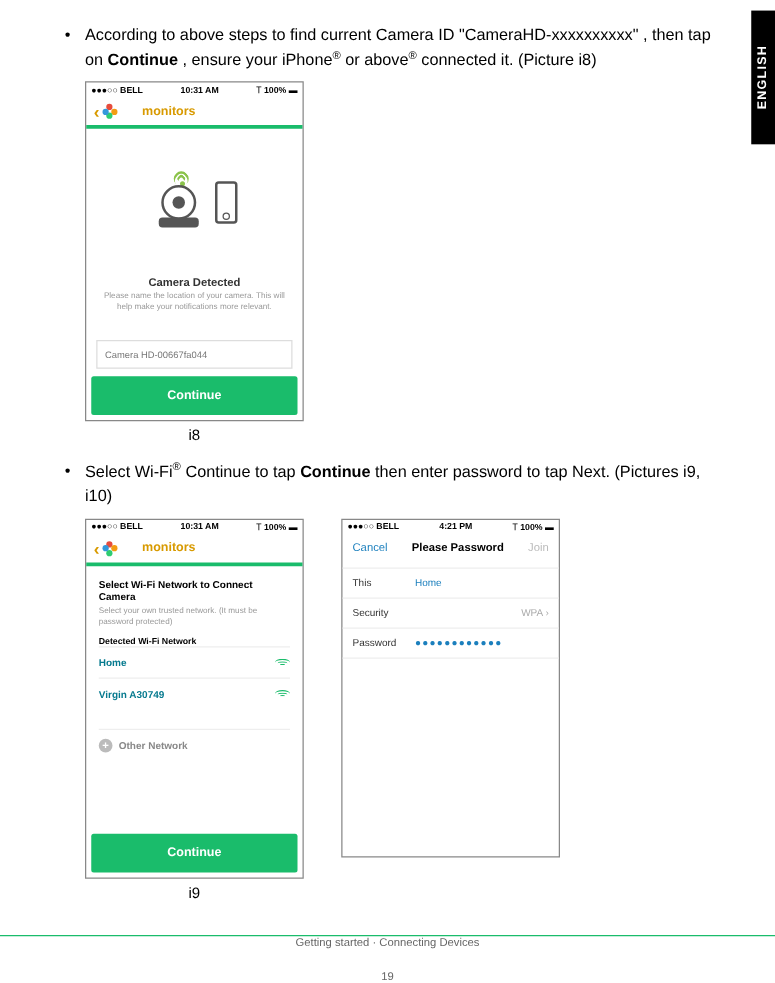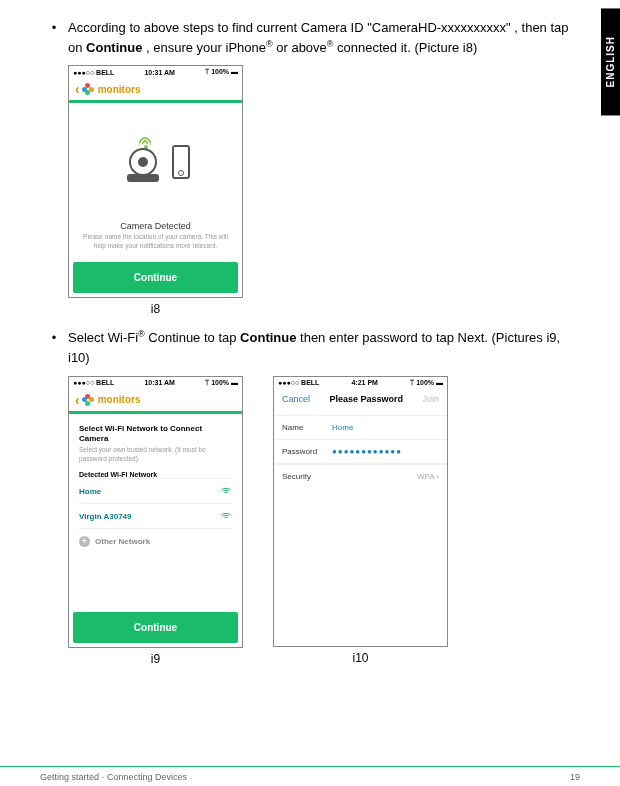--- a/index.html
+++ b/index.html
@@ -14,64 +14,64 @@
   .mock { border: 1px solid #888; width: 175px; margin-left: 28px; background: #fff; font-family: Arial, sans-serif; }
   .statusbar { display: flex; justify-content: space-between; align-items: center; font-size: 7px; font-weight: bold; padding: 2px 4px; }
   .navbar { display: flex; align-items: center; padding: 3px 6px; font-size: 10px; font-weight: bold; }
   .navbar .back { color: #d89a00; font-size: 14px; font-weight: bold; margin-right: 2px; }
   .navbar .flower { width: 12px; height: 12px; position: relative; margin-right: 4px; }
   .navbar .flower .p { position: absolute; width: 5px; height: 5px; border-radius: 50%; }
   .flower .p1 { background: #e74c3c; top: 0; left: 3.5px; }
   .flower .p2 { background: #f39c12; top: 3.5px; left: 7px; }
   .flower .p3 { background: #2ecc71; top: 7px; left: 3.5px; }
   .flower .p4 { background: #3498db; top: 3.5px; left: 0; }
-  .navbar .title { color: #d89a00; }
+  .navbar .title { color: #d89a00; margin-left: 16px; }
   .greenbar { height: 3px; background: #1abc6b; }
   .cam-scene { height: 118px; display: flex; justify-content: center; align-items: center; gap: 8px; }
   .camera-icon { position: relative; width: 42px; height: 40px; }
   .camera-icon .base { width: 32px; height: 8px; background: #555; border-radius: 3px; position: absolute; bottom: 0; left: 5px; }
   .camera-icon .body { width: 28px; height: 28px; background: #fff; border: 2px solid #555; border-radius: 50%; position: absolute; top: 6px; left: 7px; }
   .camera-icon .lens { width: 10px; height: 10px; background: #555; border-radius: 50%; position: absolute; top: 15px; left: 16px; }
   .camera-icon .wifi { position: absolute; top: -6px; left: 18px; }
   .camera-icon .wifi .arc { border: 2px solid #8bc34a; border-bottom: none; border-left: none; border-radius: 50%; position: absolute; transform: rotate(-45deg); }
   .camera-icon .wifi .a1 { width: 6px; height: 6px; top: 4px; left: 2px; }
   .camera-icon .wifi .a2 { width: 12px; height: 12px; top: 1px; left: -1px; }
   .camera-icon .wifi .dot { width: 4px; height: 4px; background: #8bc34a; border-radius: 50%; position: absolute; top: 9px; left: 4px; }
   .phone-icon { width: 18px; height: 34px; border: 2px solid #555; border-radius: 3px; position: relative; }
   .phone-icon::after { content: ""; width: 4px; height: 4px; border: 1px solid #555; border-radius: 50%; position: absolute; bottom: 1px; left: 50%; transform: translateX(-50%); }
   .detected-block { text-align: center; padding: 0 10px 8px; }
-  .detected-block .h { font-size: 9px; font-weight: normal; color: #333; }
+  .detected-block .h { font-size: 9px; font-weight: bold; color: #333; }
   .detected-block .sub { font-size: 6.5px; color: #999; line-height: 1.3; margin-top: 2px; }
   .cam-id-box { border: 1px solid #ddd; margin: 14px 8px 6px; padding: 6px; font-size: 7.5px; color: #777; }
   .continue-btn { background: #1abc6b; color: #fff; text-align: center; font-size: 10px; font-weight: bold; padding: 10px 0; margin: 4px 4px 4px 4px; border-radius: 2px; }
   .caption { text-align: center; font-size: 12px; margin-top: 4px; }
   .phones-row { display: flex; gap: 30px; margin-left: 28px; }
   .wifi-select-area { padding: 10px 10px 4px; }
   .wifi-select-area .h { font-size: 8px; font-weight: bold; line-height: 1.3; }
   .wifi-select-area .sub { font-size: 6.5px; color: #999; margin-top: 2px; line-height: 1.3; }
   .wifi-select-area .detected { font-size: 7px; font-weight: bold; margin-top: 8px; }
   .wifi-item { display: flex; justify-content: space-between; align-items: center; border-top: 1px solid #eee; padding: 7px 0; font-size: 8px; color: #067a8f; font-weight: bold; }
-  .wifi-item.other { color: #888; }
+  .wifi-item.other { color: #888; margin-top: 16px; }
   .wifi-sig { width: 12px; height: 10px; position: relative; }
   .wifi-sig .arc { border: 1.5px solid #1abc6b; border-bottom: none; border-left: none; border-right: none; border-radius: 50% 50% 0 0; position: absolute; }
   .wifi-sig .a1 { width: 4px; height: 2px; bottom: 2px; left: 4px; }
   .wifi-sig .a2 { width: 8px; height: 4px; bottom: 2px; left: 2px; }
   .wifi-sig .a3 { width: 12px; height: 6px; bottom: 2px; left: 0; }
   .plus-circle { width: 11px; height: 11px; background: #bbb; border-radius: 50%; color: #fff; font-size: 9px; text-align: center; line-height: 11px; margin-right: 5px; display: inline-block; }
   .pw-nav { display: flex; justify-content: space-between; align-items: flex-end; padding: 5px 8px; font-size: 9px; }
   .pw-nav .cancel { color: #1b7fbd; }
   .pw-nav .title { font-weight: bold; }
   .pw-nav .join { color: #bbb; }
   .pw-row { display: flex; align-items: center; border-top: 1px solid #eee; padding: 7px 8px; font-size: 8px; }
   .pw-row .lbl { width: 50px; color: #333; }
   .pw-row .val { color: #1b7fbd; flex: 1; }
   .pw-row .val2 { color: #aaa; text-align: right; flex: 1; }
   .pw-row.last { border-bottom: 1px solid #eee; }
   .pw-body { height: 158px; }
-  .footer { position: absolute; bottom: 0; left: 0; right: 0; height: 20px; border-top: 1px solid #1abc6b; display: flex; justify-content: space-between; align-items: center; padding: 0 40px; font-size: 9px; color: #666; }
+  .footer { position: absolute; bottom: 0; left: 0; right: 0; height: 38px; border-top: 1px solid #1abc6b; display: flex; justify-content: space-between; align-items: center; padding: 0 40px; font-size: 9px; color: #666; flex-direction: column; }
   .space-fill { height: 50px; }
 </style>
 </head>
 <body>
 
 <div class="lang-tab">ENGLISH</div>
 
 <div class="page">
 
   <div class="bullet-row">
@@ -108,20 +108,21 @@
         <div class="body"></div>
           <div class="lens"></div>
           <div class="base"></div>
       </div>
       <div class="phone-icon"></div>
     </div>
     <div class="detected-block">
       <div class="h">Camera Detected</div>
       <div class="sub">Please name the location of your camera. This will help make your notifications more relevant.</div>
     </div>
+    <div class="cam-id-box">Camera HD-00667fa044</div>
     <div class="continue-btn">Continue</div>
   </div>
   <div class="caption" style="width:175px; margin-left:28px;">i8</div>
 
   <div class="bullet-row" style="margin-top:12px;">
     <div class="dot">•</div>
     <div class="txt">
       <span>Select Wi-Fi</span><sup>®</sup><span> Continue to tap </span><span class="bold">Continue</span><span> then enter password to tap Next. (Pictures i9, i10)</span>
     </div>
   </div>
@@ -183,34 +184,33 @@
             <span>4:21 PM</span>
             <span>⟙ <span>100%</span> ▬</span>
         </div>
         <div class="pw-nav">
           <span class="cancel">Cancel</span>
           <span class="title">Please Password</span>
           <span class="join">Join</span>
         </div>
         <div style="height:6px;"></div>
         <div class="pw-row">
-          <span class="lbl">Name</span>
+          <span class="lbl">This</span>
             <span class="val">Home</span>
+        </div>
+        <div class="pw-row">
+          <span class="lbl">Security</span>
+            <span class="val2"><span>WPA</span> ›</span>
         </div>
         <div class="pw-row last">
           <span class="lbl">Password</span>
             <span class="val" style="letter-spacing:1px;">●●●●●●●●●●●●</span>
         </div>
-        <div class="pw-row">
-          <span class="lbl">Security</span>
-            <span class="val2"><span>WPA</span> ›</span>
-        </div>
         <div class="pw-body"></div>
       </div>
-      <div class="caption" style="width:175px;">i10</div>
     </div>
   </div>
 
 </div>
 
 <div class="footer">
   <span>Getting started · Connecting Devices</span>
   <span>19</span>
 </div>
 

